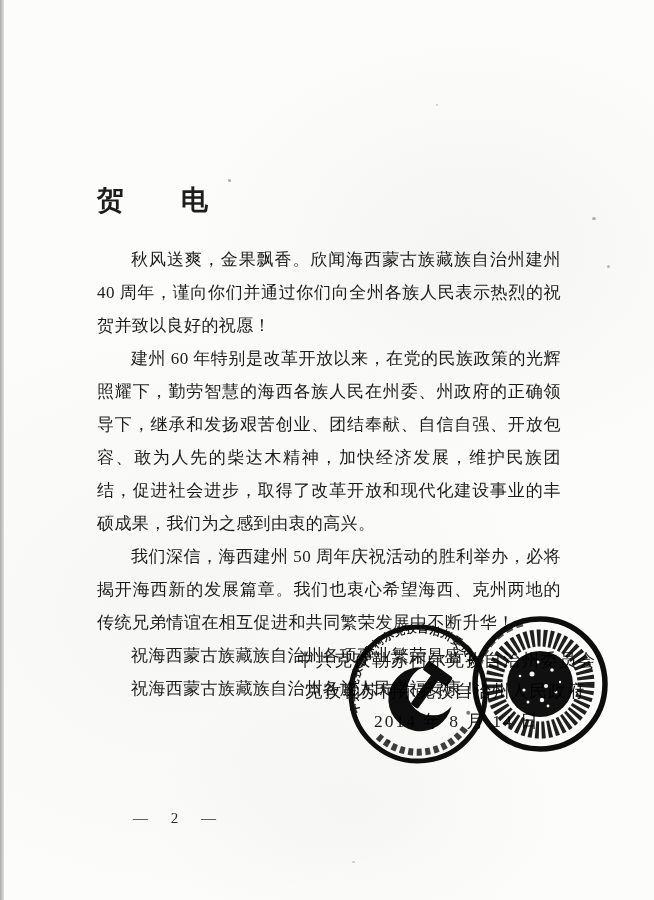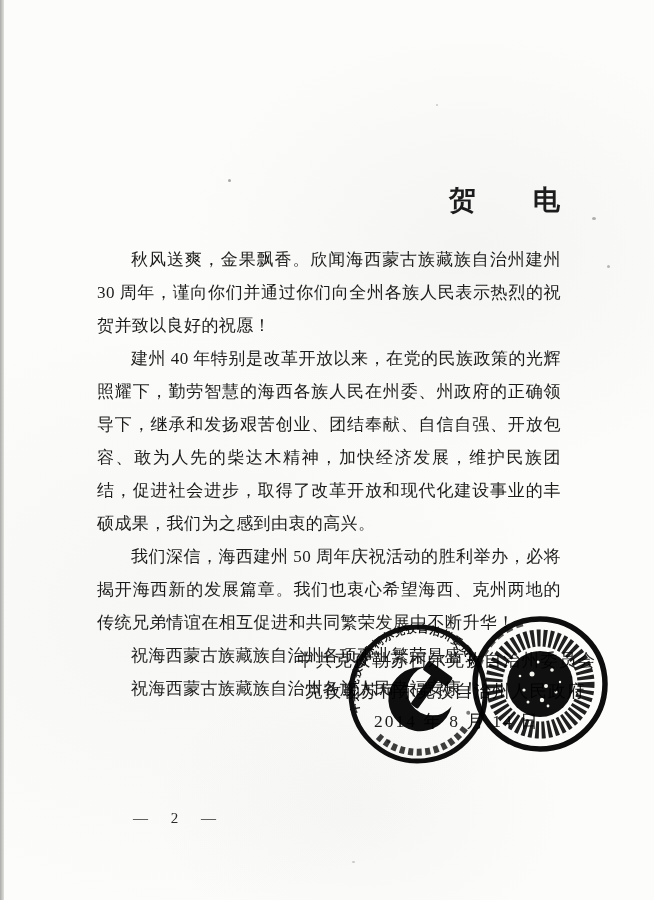--- a/index.html
+++ b/index.html
@@ -17,21 +17,21 @@
       radial-gradient(ellipse 300px 200px at 55% 90%, rgba(110,110,118,0.04), transparent 70%),
       #fcfcfa;
   }
   .edge-strip {
     position: absolute; left: 0; top: 0; width: 4px; height: 900px;
     background: linear-gradient(to right, #8f8f8d, #d6d6d2);
     opacity: .75;
   }
   .title {
     position: absolute; top: 182px; left: 97px; width: 464px;
-    margin: 0; text-align: right;
+    margin: 0; text-align: left;
     font-size: 27px; font-weight: bold; letter-spacing: 1px;
   }
   .body-text {
     position: absolute; top: 243px; left: 97px; width: 464px;
   }
   .body-text p {
     margin: 0; text-indent: 2em;
     font-size: 17px; line-height: 33px;
     text-align: justify; letter-spacing: .4px;
   }
@@ -60,22 +60,22 @@
 </head>
 <body>
 
 <div class="page">
 
   <div class="edge-strip"></div>
 
   <h1 class="title">贺　　电</h1>
 
   <div class="body-text">
-    <p>秋风送爽，金果飘香。欣闻海西蒙古族藏族自治州建州 30 周年，谨向你们并通过你们向全州各族人民表示热烈的祝贺并致以良好的祝愿！</p>
-    <p>建州 40 年特别是改革开放以来，在党的民族政策的光辉照耀下，勤劳智慧的海西各族人民在州委、州政府的正确领导下，继承和发扬艰苦创业、团结奉献、自信自强、开放包容、敢为人先的柴达木精神，加快经济发展，维护民族团结，促进社会进步，取得了改革开放和现代化建设事业的丰硕成果，我们为之感到由衷的高兴。</p>
+    <p>秋风送爽，金果飘香。欣闻海西蒙古族藏族自治州建州 40 周年，谨向你们并通过你们向全州各族人民表示热烈的祝贺并致以良好的祝愿！</p>
+    <p>建州 60 年特别是改革开放以来，在党的民族政策的光辉照耀下，勤劳智慧的海西各族人民在州委、州政府的正确领导下，继承和发扬艰苦创业、团结奉献、自信自强、开放包容、敢为人先的柴达木精神，加快经济发展，维护民族团结，促进社会进步，取得了改革开放和现代化建设事业的丰硕成果，我们为之感到由衷的高兴。</p>
     <p>我们深信，海西建州 50 周年庆祝活动的胜利举办，必将揭开海西新的发展篇章。我们也衷心希望海西、克州两地的传统兄弟情谊在相互促进和共同繁荣发展中不断升华！</p>
     <p>祝海西蒙古族藏族自治州各项事业繁荣昌盛！</p>
     <p>祝海西蒙古族藏族自治州各族人民幸福安康！</p>
   </div>
 
   <div class="signature-line sig-1">中共克孜勒苏柯尔克孜自治州委员会</div>
   <div class="signature-line sig-2">克孜勒苏柯尔克孜自治州人民政府</div>
   <div class="signature-line sig-date">2014 年 8 月 14 日</div>
 
   <svg class="stamp stamp-left" width="150" height="150" viewBox="0 0 150 150">

